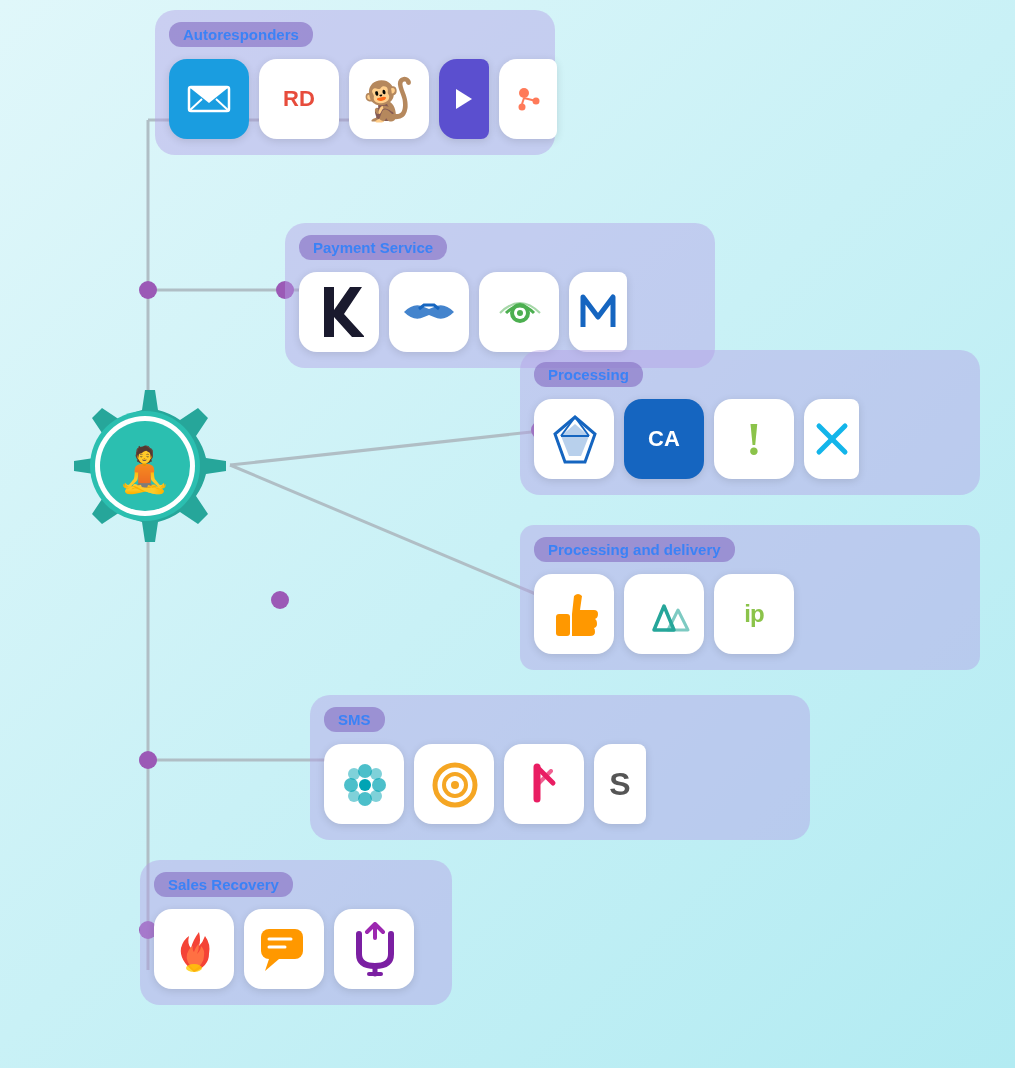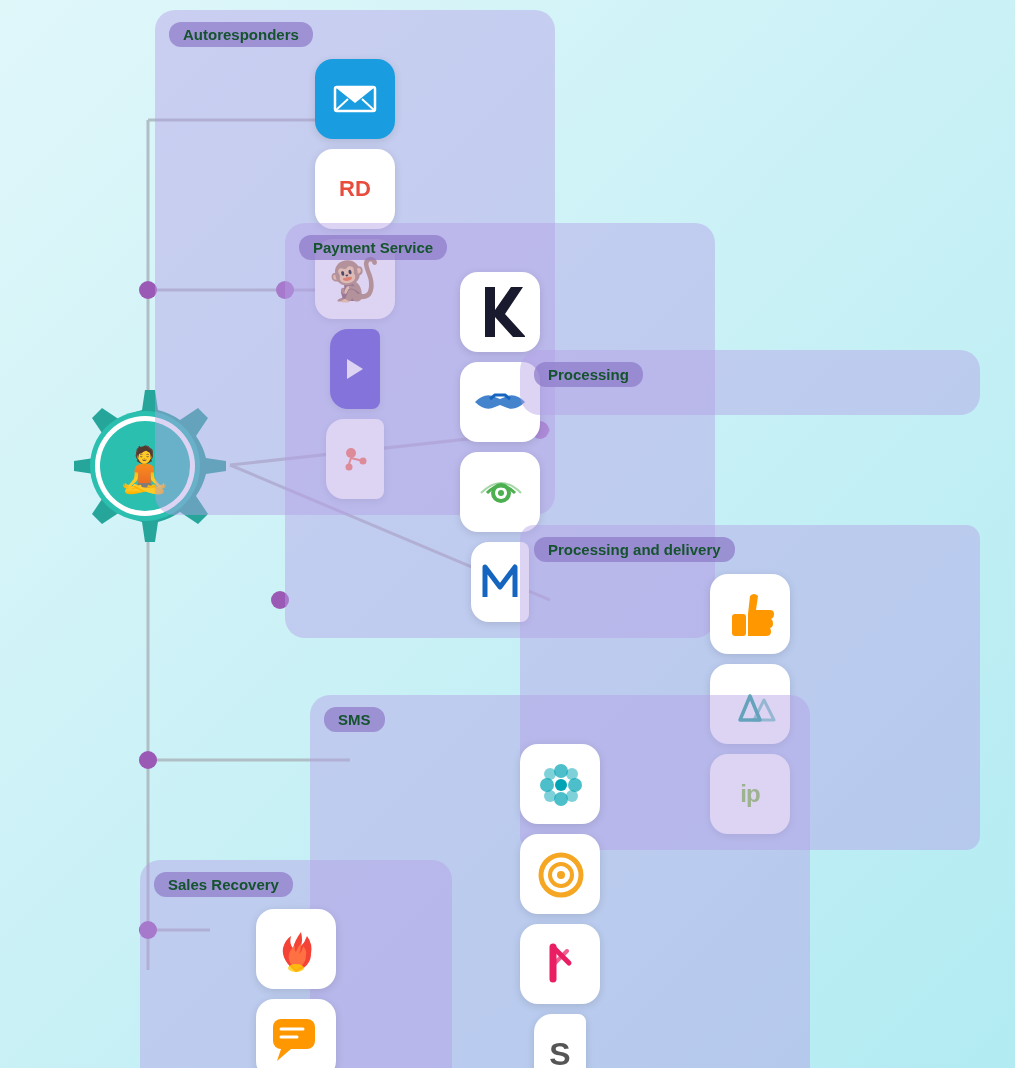--- a/index.html
+++ b/index.html
@@ -46,31 +46,31 @@
     .category-group {
       position: absolute;
       background: rgba(180, 160, 230, 0.45);
       border-radius: 20px;
       padding: 12px 14px 16px 14px;
     }
 
     .category-label {
       display: inline-block;
       background: rgba(140, 120, 200, 0.7);
-      color: #14532d;
+      color: #3b82f6;
       font-weight: bold;
       font-size: 15px;
       padding: 4px 14px;
       border-radius: 12px;
       margin-bottom: 12px;
     }
 
     .icons-row {
       display: flex;
-      flex-direction: column;
+      flex-direction: row;
       gap: 10px;
       align-items: center;
     }
 
     .app-icon {
       width: 80px;
       height: 80px;
       background: white;
       border-radius: 18px;
       display: flex;
@@ -256,20 +256,47 @@
       <div class="app-icon partial" style="width:58px;">
         <svg width="46" height="46" viewBox="0 0 46 46">
           <path d="M8,38 L8,8 L23,28 L38,8 L38,38" stroke="#1565c0" stroke-width="5" fill="none" stroke-linejoin="round"></path>
         </svg>
       </div>
     </div>
   </div>
 
   <div class="category-group group-accounting">
     <div class="category-label">Processing</div>
+    <div class="icons-row">
+
+      <div class="app-icon">
+        <svg width="55" height="55" viewBox="0 0 55 55">
+          <polygon points="28,5 48,22 38,50 18,50 8,22" fill="none" stroke="#1565c0" stroke-width="3"></polygon>
+          <polygon points="28,12 42,24 34,44 22,44 14,24" fill="#1565c0" opacity="0.3"></polygon>
+          <line x1="14" y1="24" x2="42" y2="24" stroke="#1565c0" stroke-width="2"></line>
+          <line x1="28" y1="5" x2="14" y2="24" stroke="#1565c0" stroke-width="2"></line>
+          <line x1="28" y1="5" x2="42" y2="24" stroke="#1565c0" stroke-width="2"></line>
+        </svg>
+      </div>
+
+      <div class="app-icon" style="background:#1565c0;">
+        <span style="color:white;font-weight:900;font-size:22px;font-family:Arial Black,sans-serif;">CA</span>
+      </div>
+
+      <div class="app-icon">
+        <span style="color:#8bc34a;font-weight:900;font-size:46px;font-family:Georgia,serif;">!</span>
+      </div>
+
+      <div class="app-icon partial" style="width:55px;">
+        <svg width="42" height="42" viewBox="0 0 42 42">
+          <line x1="8" y1="8" x2="34" y2="34" stroke="#13b5ea" stroke-width="5" stroke-linecap="round"></line>
+          <line x1="34" y1="8" x2="8" y2="34" stroke="#13b5ea" stroke-width="5" stroke-linecap="round"></line>
+        </svg>
+      </div>
+    </div>
   </div>
 
   <div class="category-group group-processing">
     <div class="category-label">Processing and delivery</div>
     <div class="icons-row">
 
       <div class="app-icon">
         <svg width="52" height="52" viewBox="0 0 52 52">
           <path d="M26,8 Q30,4 34,8 L32,22 L46,22 Q50,22 50,26 Q50,30 47,31 Q49,32 49,36 Q49,39 46,40 Q47,41 47,44 Q47,48 42,48 L24,48 L24,26 L26,8 Z" fill="#ff9800"></path>
           <rect x="8" y="26" width="14" height="22" rx="3" fill="#ff9800"></rect>

